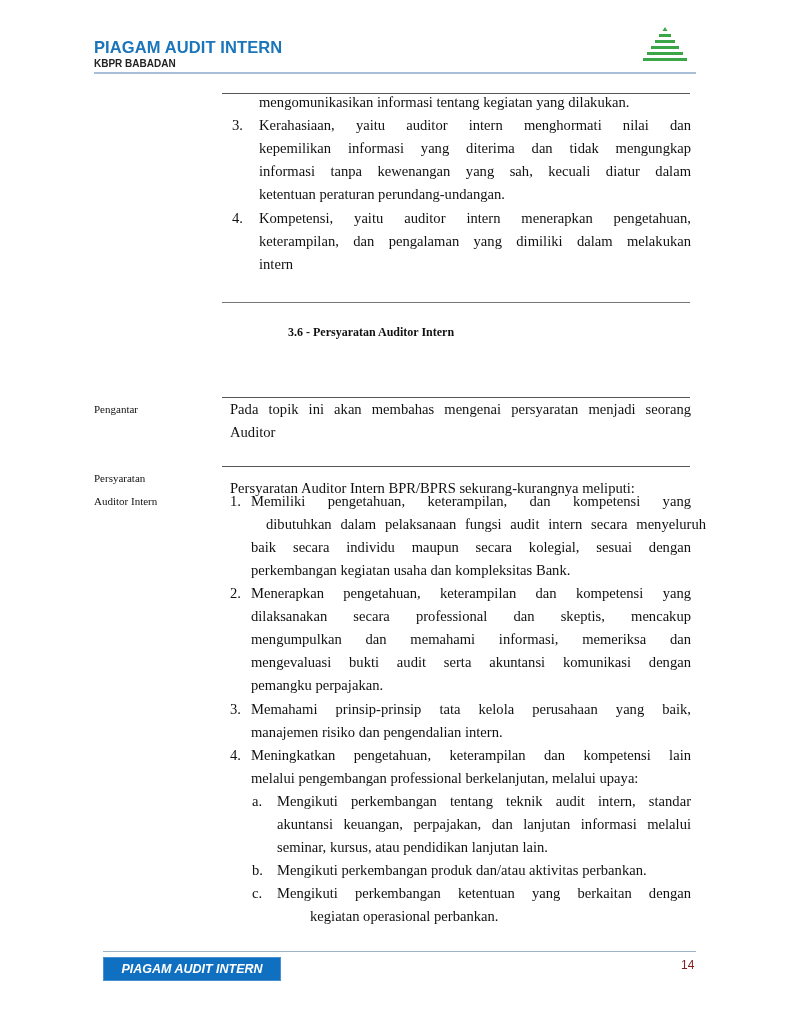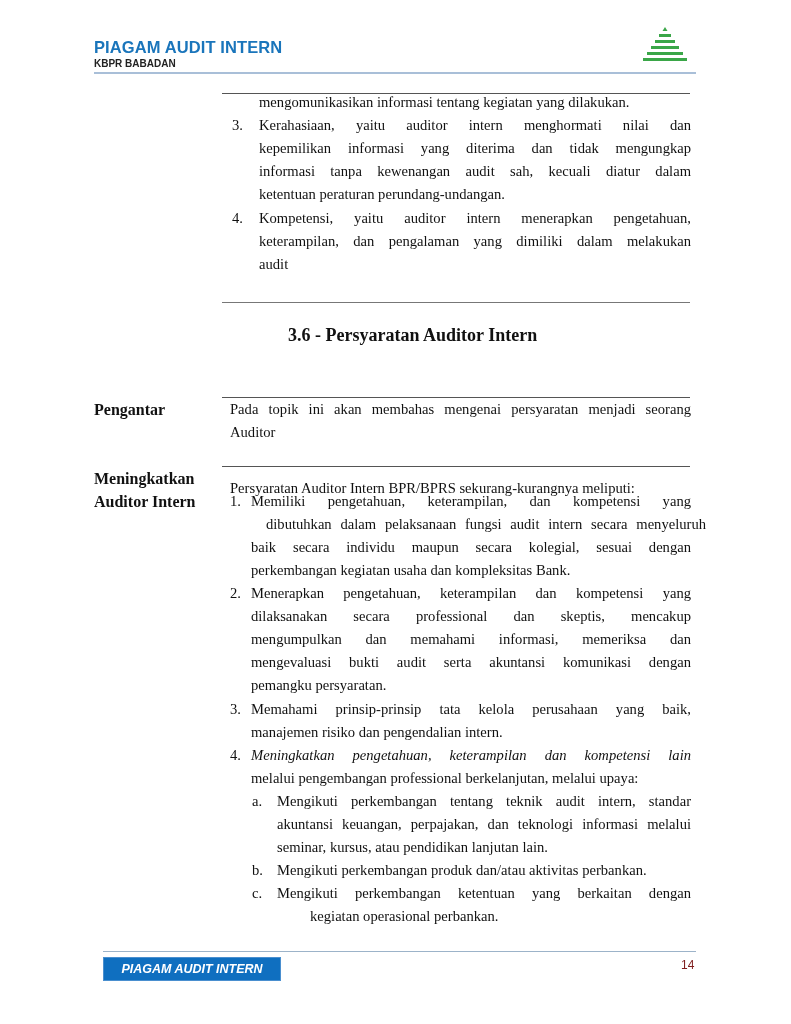--- a/index.html
+++ b/index.html
@@ -27,21 +27,21 @@
 
     .rule { position: absolute; height: 1px; background: #555; }
 
     .text {
       position: absolute; font-size: 14.6px; line-height: 23.2px;
       text-align: justify; text-align-last: left;
     }
     .just-line { text-align-last: justify; }
     .num { position: absolute; font-size: 14.6px; line-height: 23.2px; }
     .label {
-      position: absolute; left: 94px; font-weight: bold; font-size: 16px; line-height: 23.2px;
+      position: absolute; left: 94px; font-weight: normal; font-size: 11px; line-height: 23.2px;
     }
 
     .footer-rule {
       position: absolute; left: 103px; top: 951px; width: 593px; height: 1px; background: #9cb3c9;
     }
     .footer-badge {
       position: absolute; left: 103px; top: 957px; width: 178px; height: 24px;
       background: #0f6fc0; color: #fff;
       font-family: "Liberation Sans", "DejaVu Sans", sans-serif;
       font-weight: bold; font-style: italic; font-size: 12.5px;
@@ -70,66 +70,66 @@
   </svg>
 </div>
 <div class="header-rule"></div>
 
 <div class="rule" style="left:222px; top:93px; width:468px;"></div>
 <div class="text" style="left:259px; top:91px; width:432px;">mengomunikasikan informasi tentang kegiatan yang dilakukan.</div>
 
 <div class="num" style="left:232px; top:114px;">3.</div>
 <div class="text just-line" style="left:259px; top:114px; width:432px;">Kerahasiaan, yaitu auditor intern menghormati nilai dan</div>
 <div class="text just-line" style="left:259px; top:137px; width:432px;">kepemilikan informasi yang diterima dan tidak mengungkap</div>
-<div class="text just-line" style="left:259px; top:160px; width:432px;">informasi tanpa kewenangan audit sah, kecuali diatur dalam</div>
+<div class="text just-line" style="left:259px; top:160px; width:432px;">informasi tanpa kewenangan yang sah, kecuali diatur dalam</div>
 <div class="text" style="left:259px; top:183px; width:432px;">ketentuan peraturan perundang-undangan.</div>
 
 <div class="num" style="left:232px; top:207px;">4.</div>
 <div class="text just-line" style="left:259px; top:207px; width:432px;">Kompetensi, yaitu auditor intern menerapkan pengetahuan,</div>
 <div class="text just-line" style="left:259px; top:230px; width:432px;">keterampilan, dan pengalaman yang dimiliki dalam melakukan</div>
-<div class="text" style="left:259px; top:253px; width:432px;">audit</div>
+<div class="text" style="left:259px; top:253px; width:432px;">intern</div>
 
 <div class="rule" style="left:222px; top:302px; width:468px; background:#777;"></div>
 
-<div style="position:absolute; left:288px; top:325px; font-weight:bold; font-size:18px;">3.6 - Persyaratan Auditor Intern</div>
+<div style="position:absolute; left:288px; top:325px; font-weight:bold; font-size:12px;">3.6 - Persyaratan Auditor Intern</div>
 
 <div class="rule" style="left:222px; top:397px; width:468px;"></div>
 <div class="label" style="top:398px;">Pengantar</div>
 <div class="text just-line" style="left:230px; top:398px; width:461px;">Pada topik ini akan membahas mengenai persyaratan menjadi seorang</div>
 <div class="text" style="left:230px; top:421px; width:461px;">Auditor</div>
 
 <div class="rule" style="left:222px; top:466px; width:468px;"></div>
-<div class="label" style="top:467px;">Meningkatkan</div>
+<div class="label" style="top:467px;">Persyaratan</div>
 <div class="label" style="top:490px;">Auditor Intern</div>
 <div class="text" style="left:230px; top:467px; width:461px;margin-top:10px;">Persyaratan Auditor Intern BPR/BPRS sekurang-kurangnya meliputi:</div>
 
 <div class="num" style="left:230px; top:490px;">1.</div>
 <div class="text just-line" style="left:251px; top:490px; width:440px;">Memiliki pengetahuan, keterampilan, dan kompetensi yang</div>
 <div class="text just-line" style="left:266px; top:513px; width:440px;">dibutuhkan dalam pelaksanaan fungsi audit intern secara menyeluruh</div>
 <div class="text just-line" style="left:251px; top:536px; width:440px;">baik secara individu maupun secara kolegial, sesuai dengan</div>
 <div class="text" style="left:251px; top:559px; width:440px;">perkembangan kegiatan usaha dan kompleksitas Bank.</div>
 
 <div class="num" style="left:230px; top:582px;">2.</div>
 <div class="text just-line" style="left:251px; top:582px; width:440px;">Menerapkan pengetahuan, keterampilan dan kompetensi yang</div>
 <div class="text just-line" style="left:251px; top:605px; width:440px;">dilaksanakan secara professional dan skeptis, mencakup</div>
 <div class="text just-line" style="left:251px; top:628px; width:440px;">mengumpulkan dan memahami informasi, memeriksa dan</div>
 <div class="text just-line" style="left:251px; top:651px; width:440px;">mengevaluasi bukti audit serta akuntansi komunikasi dengan</div>
-<div class="text" style="left:251px; top:674px; width:440px;">pemangku persyaratan.</div>
+<div class="text" style="left:251px; top:674px; width:440px;">pemangku perpajakan.</div>
 
 <div class="num" style="left:230px; top:698px;">3.</div>
 <div class="text just-line" style="left:251px; top:698px; width:440px;">Memahami prinsip-prinsip tata kelola perusahaan yang baik,</div>
 <div class="text" style="left:251px; top:721px; width:440px;">manajemen risiko dan pengendalian intern.</div>
 
 <div class="num" style="left:230px; top:744px;">4.</div>
-<div class="text just-line" style="left:251px; top:744px; width:440px;font-style:italic;">Meningkatkan pengetahuan, keterampilan dan kompetensi lain</div>
+<div class="text just-line" style="left:251px; top:744px; width:440px;">Meningkatkan pengetahuan, keterampilan dan kompetensi lain</div>
 <div class="text" style="left:251px; top:767px; width:440px;">melalui pengembangan professional berkelanjutan, melalui upaya:</div>
 
 <div class="num" style="left:252px; top:790px;">a.</div>
 <div class="text just-line" style="left:277px; top:790px; width:414px;">Mengikuti perkembangan tentang teknik audit intern, standar</div>
-<div class="text just-line" style="left:277px; top:813px; width:414px;">akuntansi keuangan, perpajakan, dan teknologi informasi melalui</div>
+<div class="text just-line" style="left:277px; top:813px; width:414px;">akuntansi keuangan, perpajakan, dan lanjutan informasi melalui</div>
 <div class="text" style="left:277px; top:836px; width:414px;">seminar, kursus, atau pendidikan lanjutan lain.</div>
 
 <div class="num" style="left:252px; top:859px;">b.</div>
 <div class="text" style="left:277px; top:859px; width:414px;">Mengikuti perkembangan produk dan/atau aktivitas perbankan.</div>
 
 <div class="num" style="left:252px; top:882px;">c.</div>
 <div class="text just-line" style="left:277px; top:882px; width:414px;">Mengikuti perkembangan ketentuan yang berkaitan dengan</div>
 <div class="text" style="left:277px; top:905px; width:414px;margin-left:33px;">kegiatan operasional perbankan.</div>
 
 <div class="footer-rule"></div>

